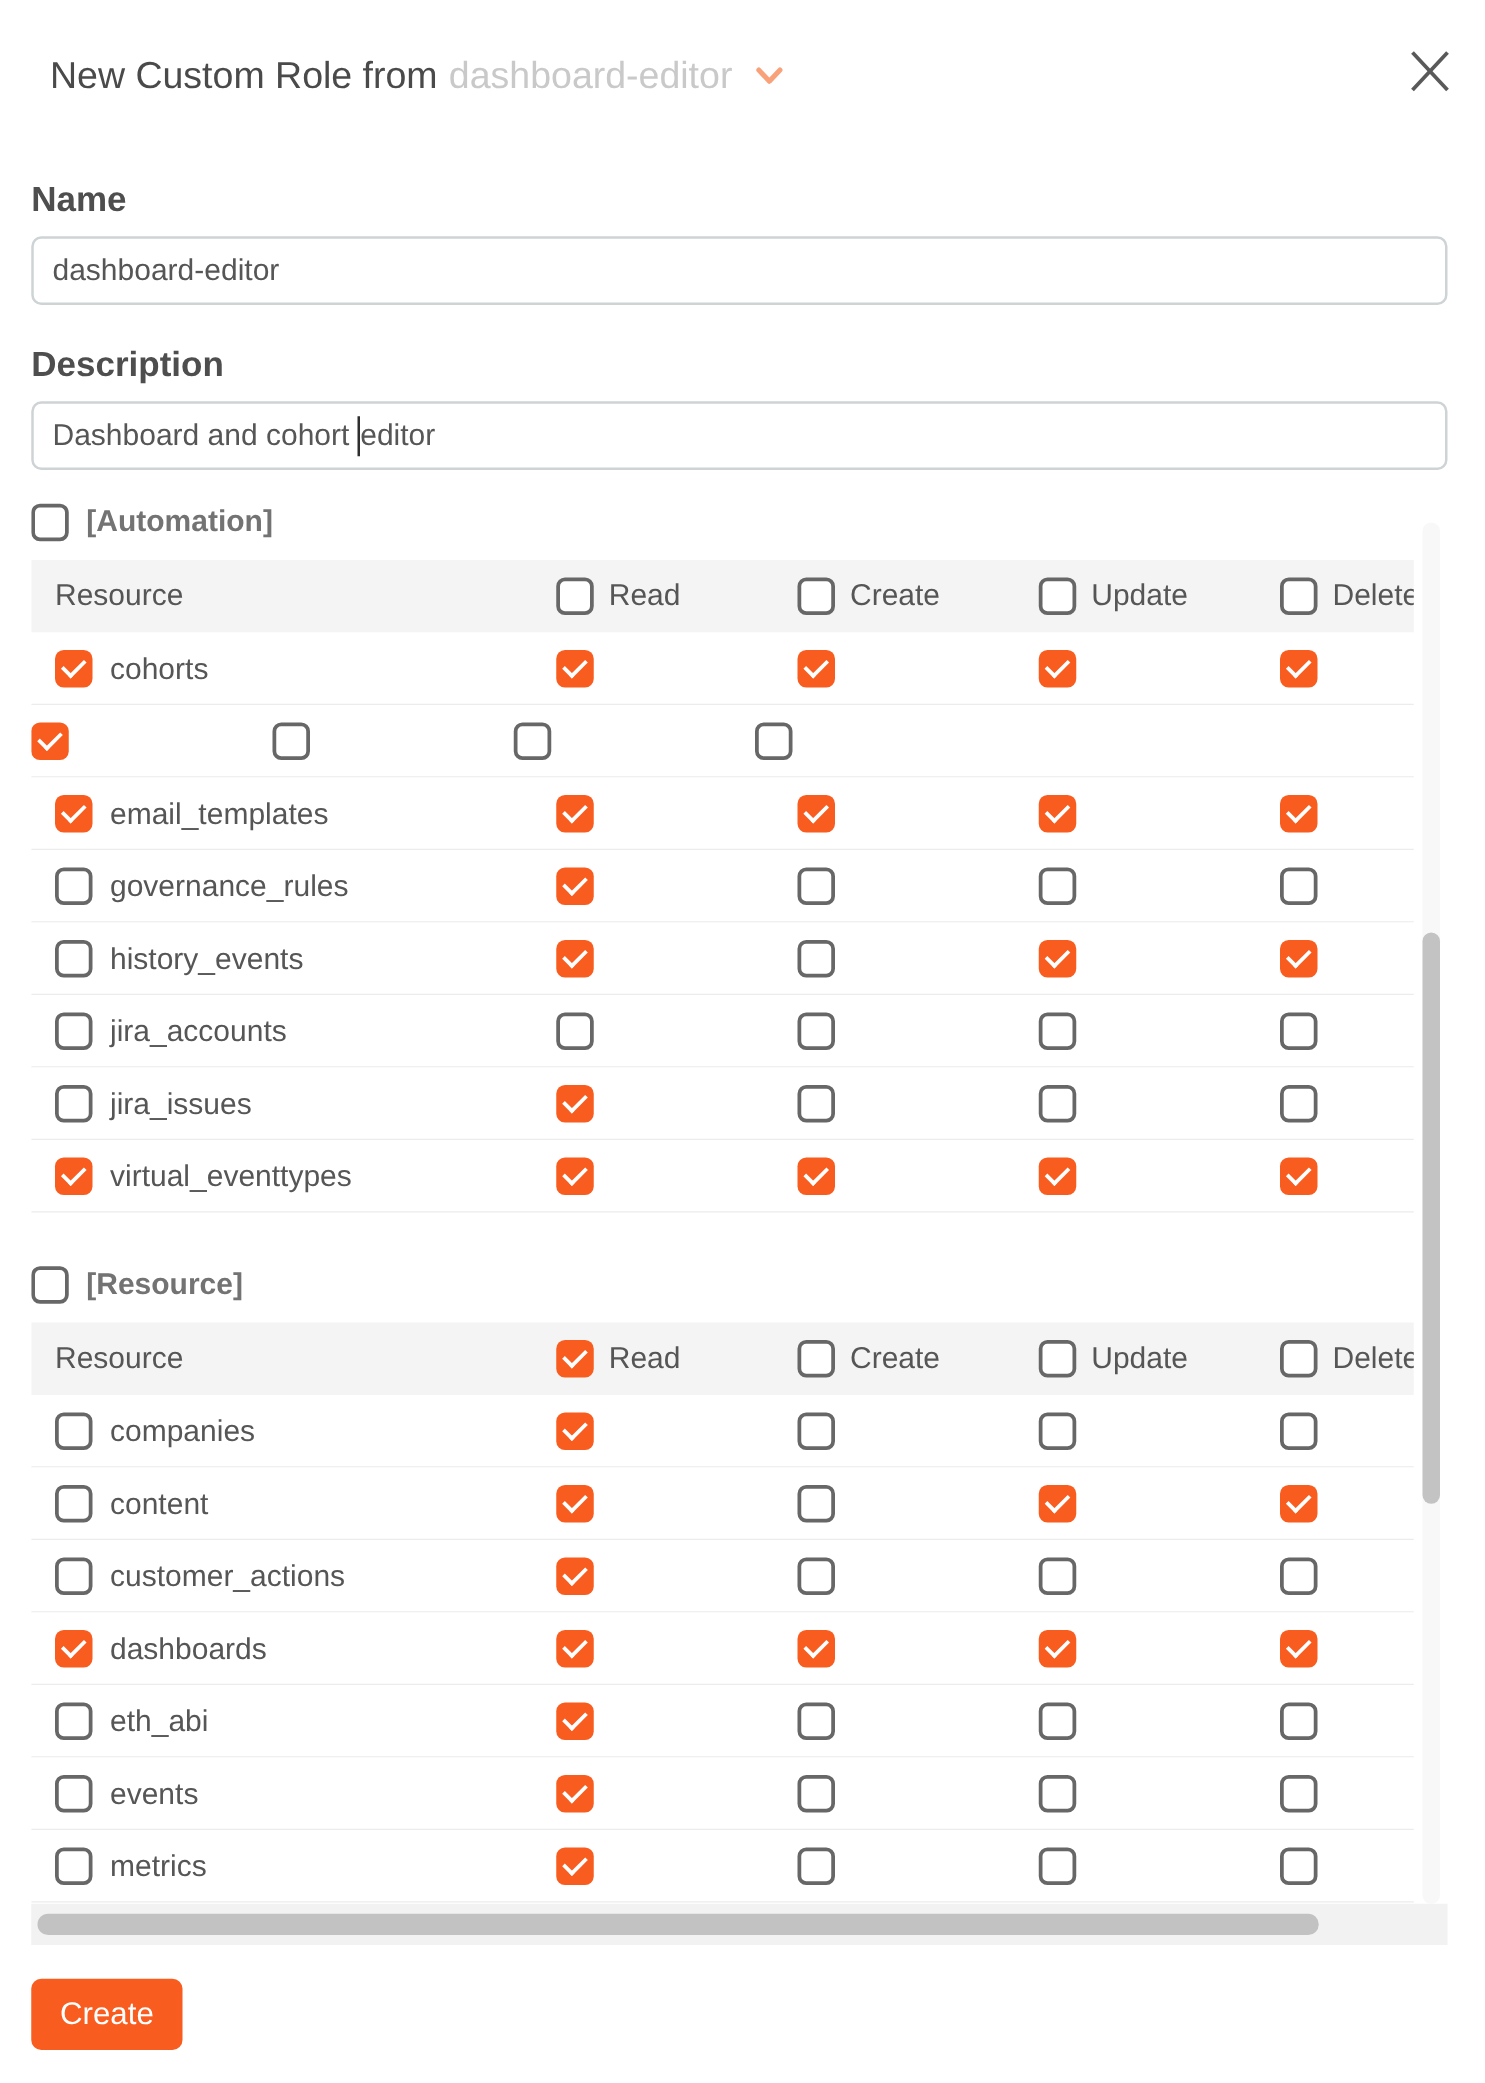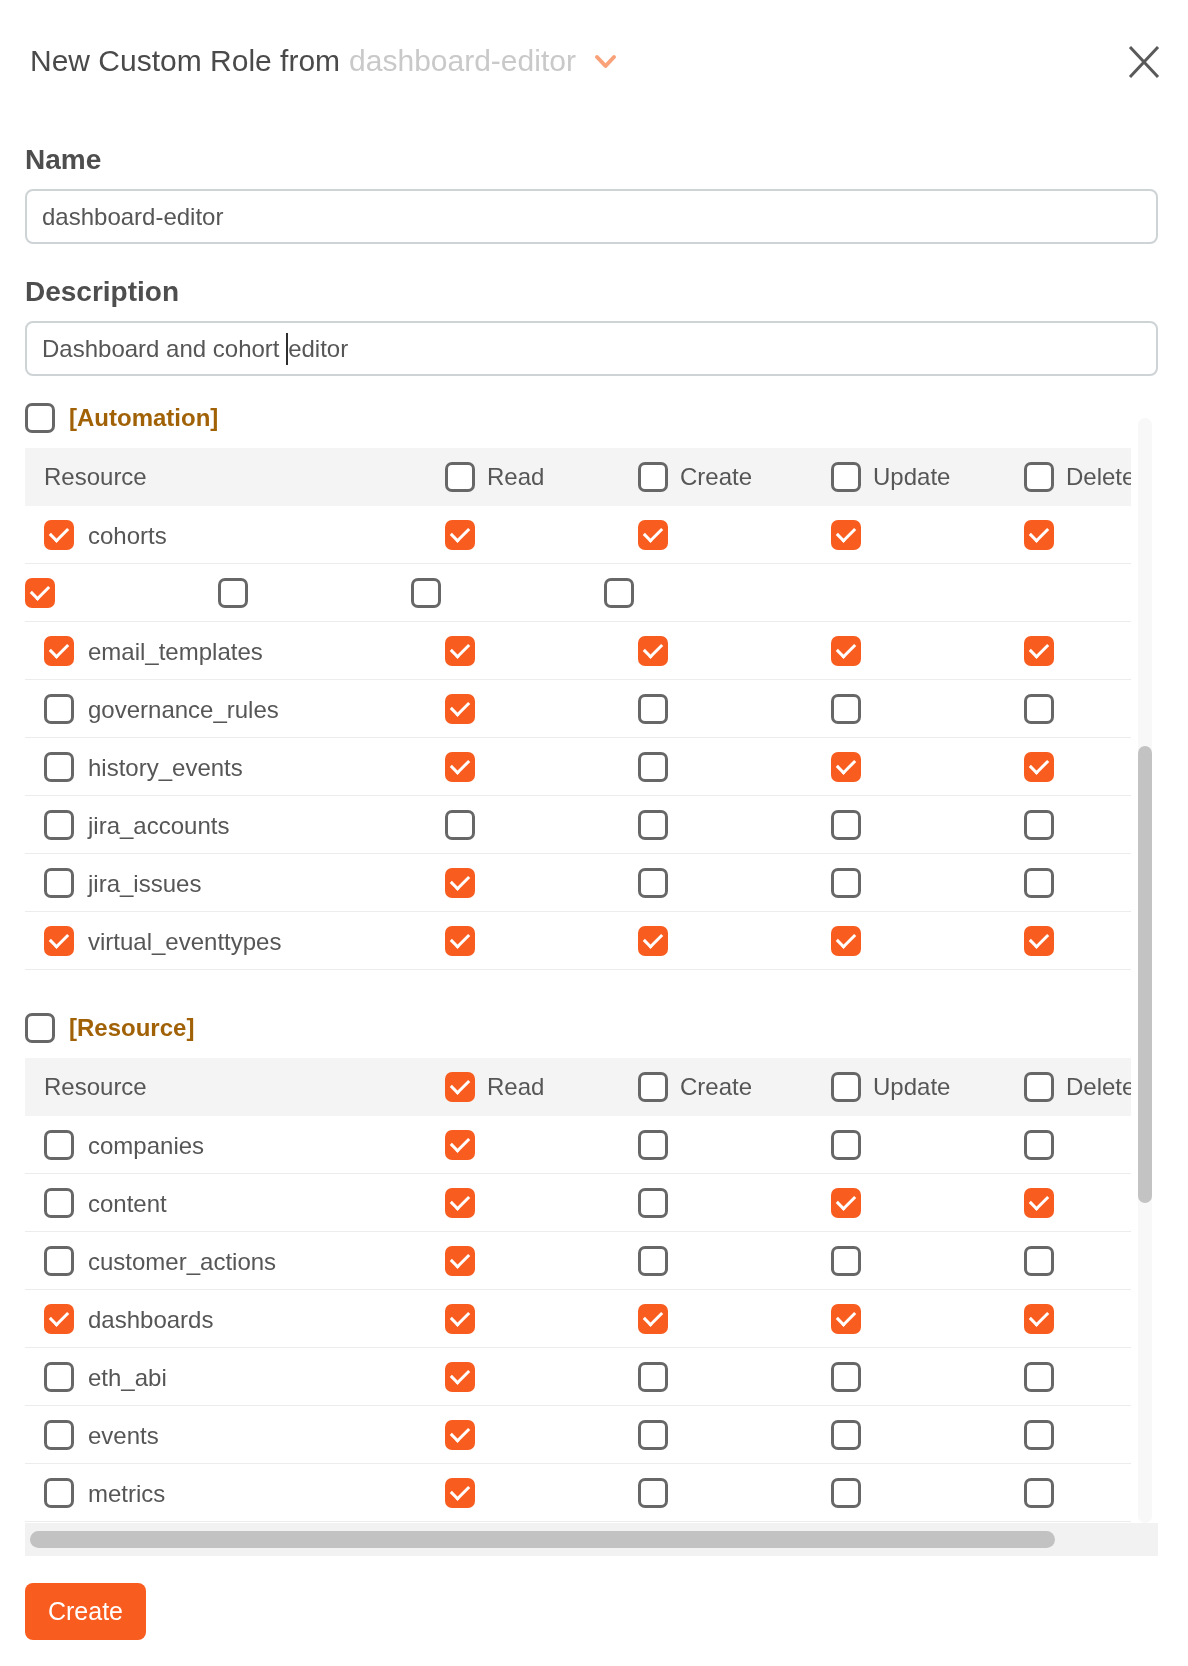--- a/index.html
+++ b/index.html
@@ -1,21 +1,21 @@
 <!DOCTYPE html>
 <html><head>
 <meta charset="utf-8">
 <style>
   html,body{margin:0;padding:0}
   body{
     width:1188px;height:1666px;background:#fff;position:relative;overflow:hidden;
     font-family:"Liberation Sans",sans-serif;color:#565656;
   }
   
-  .titlebar{display:flex;align-items:center;justify-content:space-between;margin:38px 26px 0 30px}
+  .titlebar{display:flex;align-items:flex-start;justify-content:space-between;margin:38px 26px 0 40px}
   .title{font-size:30px;line-height:40px;color:#4a4a4a;font-weight:400;display:flex;align-items:center}
   .title .muted{color:#c9c9c9;margin-left:9px}
   .chev{margin-left:16px;margin-top:6px}
   .closebtn{background:none;border:none;padding:0;margin-top:2px;cursor:pointer;line-height:0}
   
   .flabel{margin:60px 25px 0;font-size:28px;font-weight:bold;color:#4e4e4e}
   .flabel.desc{margin-top:32px}
   .field{
     display:flex;align-items:center;box-sizing:border-box;margin:13px 25px 0;
     width:1133px;height:55px;border:2px solid #ced3d5;border-radius:8px;
@@ -23,21 +23,21 @@
   }
   input.field{display:block;line-height:51px}
   .pre{white-space:pre}
   .caret{display:inline-block;width:2px;height:32px;background:#2e2e2e;vertical-align:middle}
   
   .perm-outer{position:relative;margin:18px 0 0 25px;width:1133px;height:1162px}
   .perm-clip{position:absolute;left:0;top:0;right:27px;bottom:33px;overflow:hidden}
   .perm-content{width:1192px;margin-top:-6px}
   .sec2{margin-top:28px}
   .sec-label-row{display:flex;align-items:center;height:60px;gap:14px}
-  .sec-label{font-size:24px;font-weight:bold;color:#a16207}
+  .sec-label{font-size:24px;font-weight:bold;color:#737373}
   .prow{display:flex;align-items:center}
   .phead{background:#f4f4f4;height:58px}
   .pdata{height:57px;border-bottom:1px solid #ececec;background:#fff}
   .res-cell{width:420px;flex:none;display:flex;align-items:flex-end;gap:14px;padding-left:19px;box-sizing:border-box}
   .perm-cell{width:193px;flex:none;display:flex;align-items:center;gap:12px}
   .hd{font-size:24px;color:#565656}
   .res-name{font-size:24px;color:#565656}
   
   .cb{width:30px;height:30px;border-radius:7px;box-sizing:border-box;position:relative;flex:none;cursor:pointer}
   .cb.un{border:3px solid #676767;background:#fff}

